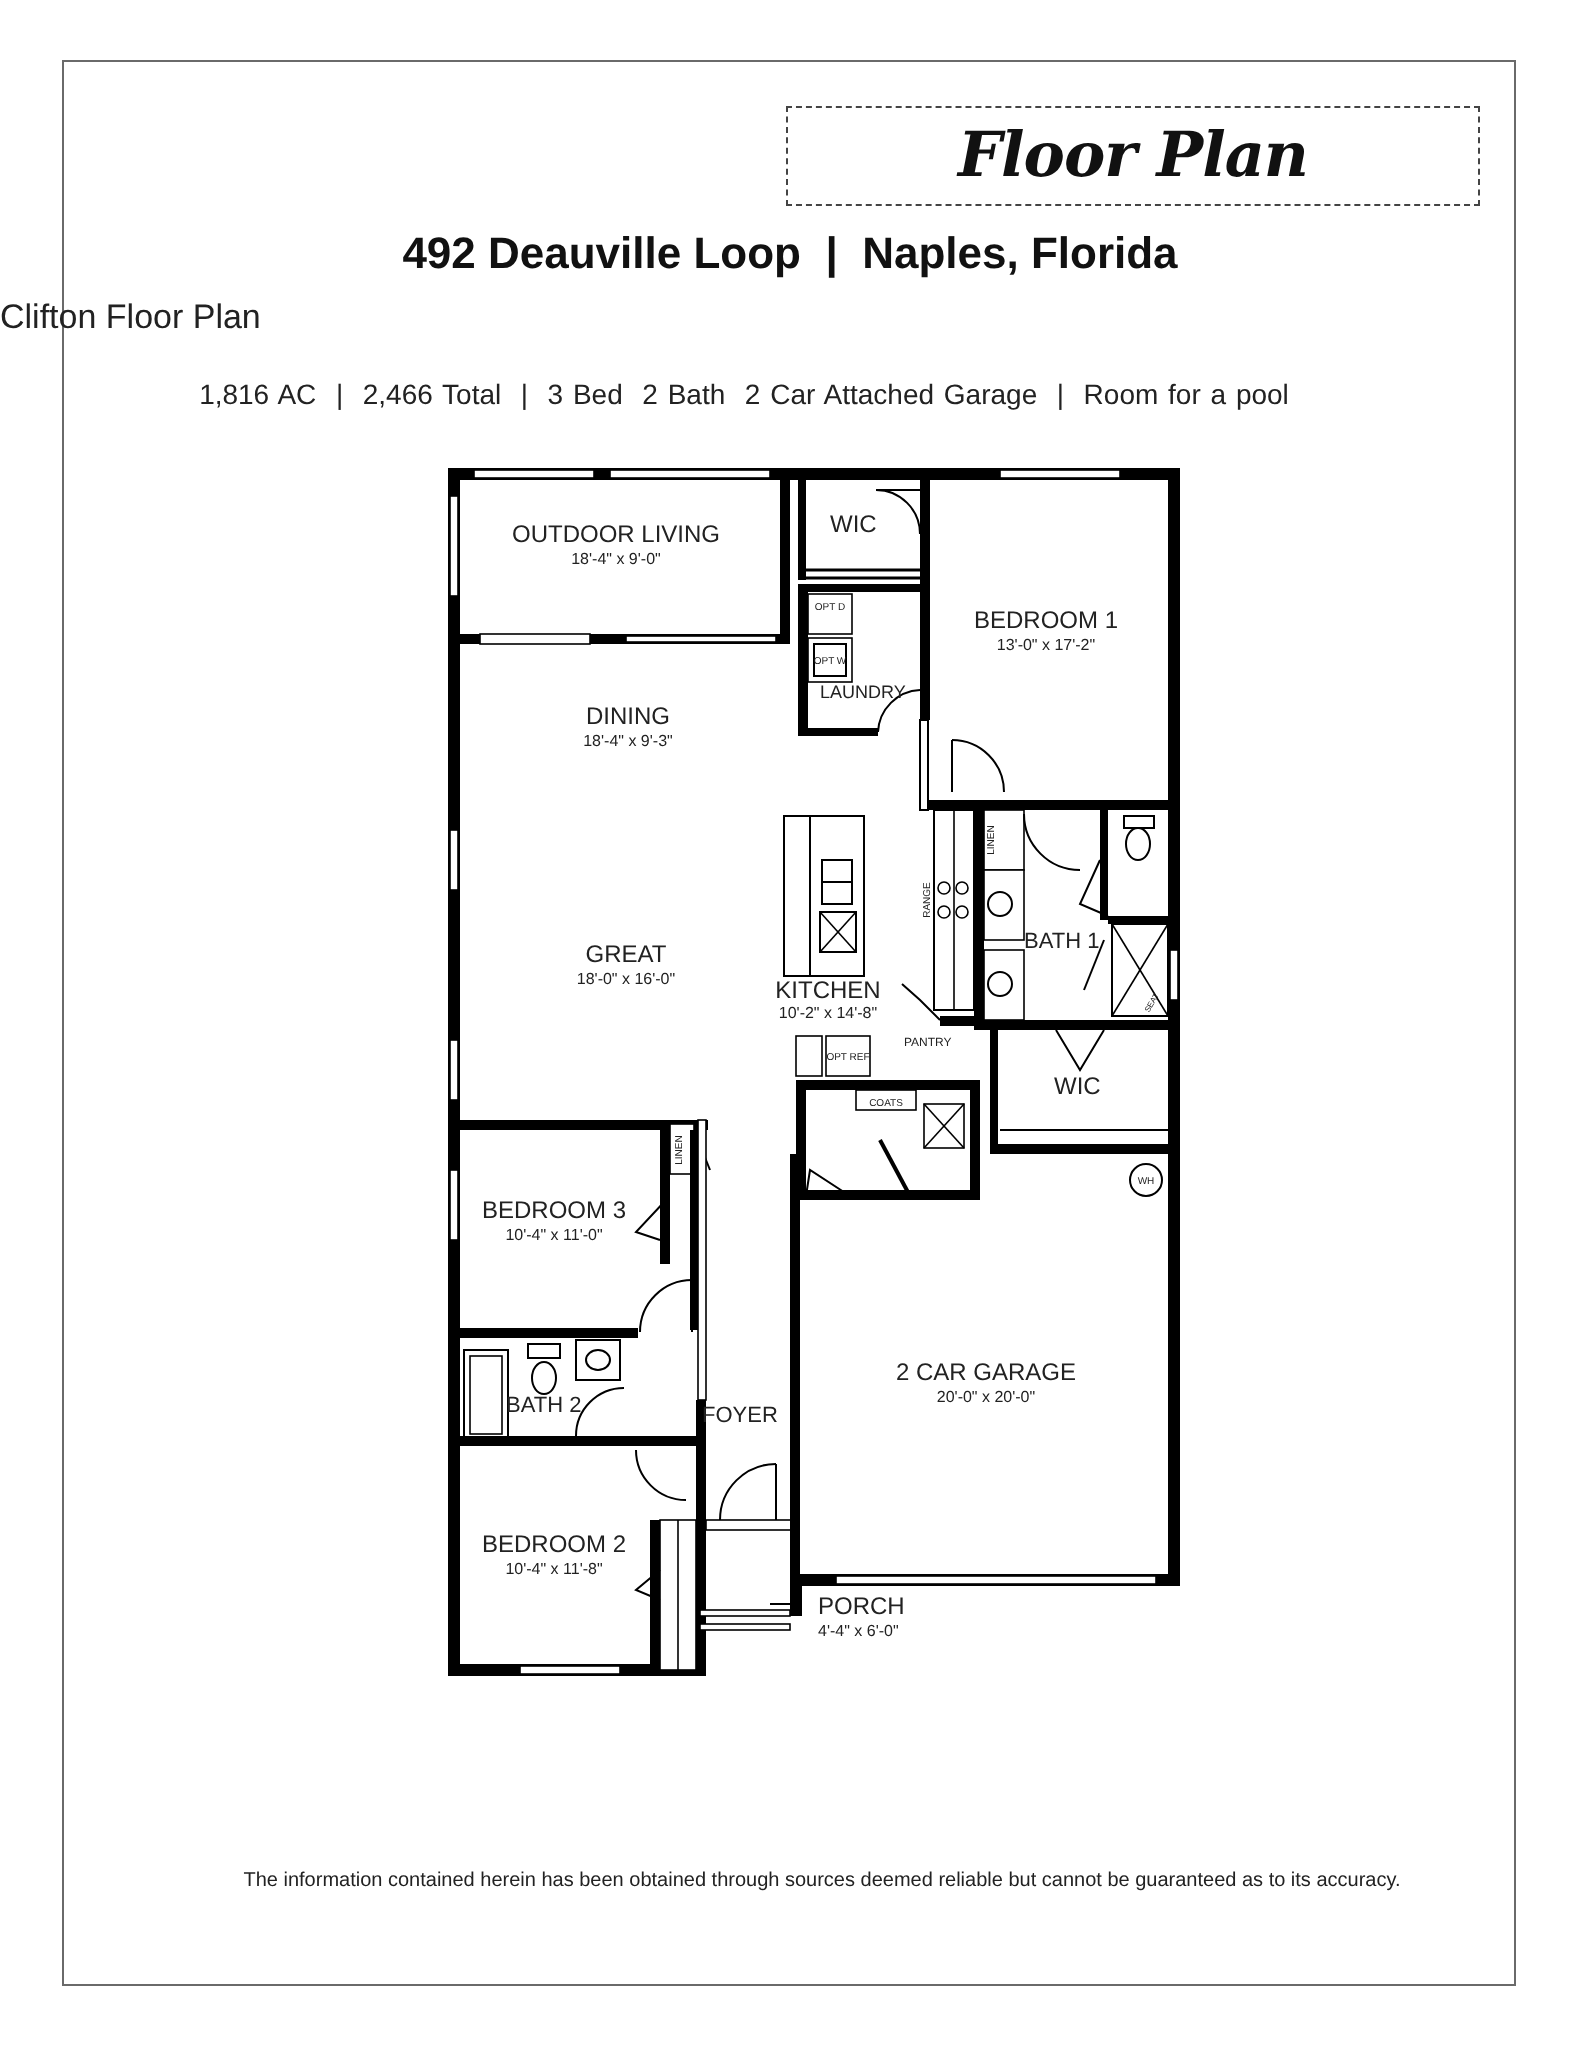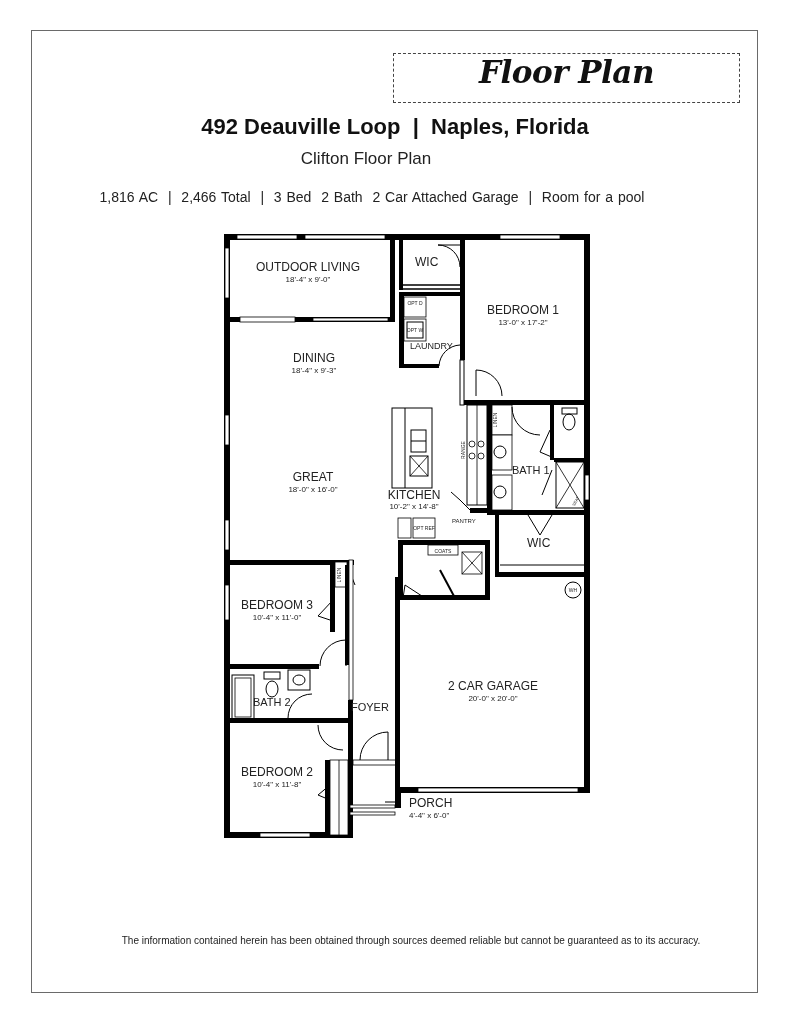--- a/index.html
+++ b/index.html
@@ -1,21 +1,21 @@
 <!DOCTYPE html>
 <html><head>
 <meta charset="utf-8">
 <style>
   html, body { margin: 0; padding: 0; background: #ffffff; }
   body { width: 790px; height: 1024px; position: relative; overflow: hidden; font-family: "Liberation Sans", sans-serif; color: #111; }
   .frame { position: absolute; left: 31px; top: 30px; width: 727px; height: 963px; border: 1px solid #6a6a6a; box-sizing: border-box; }
-  .badge { position: absolute; left: 393px; top: 53px; width: 347px; height: 50px; border: 1.5px dashed #444; box-sizing: border-box; display: flex; justify-content: center; }
+  .badge { position: absolute; left: 393px; top: 53px; width: 347px; height: 50px; border: 1.5px dashed #444; box-sizing: border-box; display: flex; align-items: center; justify-content: center; }
   .badge span { font-family: "DejaVu Serif", serif; font-style: italic; font-weight: bold; font-size: 31px; letter-spacing: -0.5px; color: #111; }
   .title { position: absolute; left: 0; width: 790px; top: 114px; text-align: center; font-size: 22px; font-weight: bold; color: #111; }
-  .subtitle { position: absolute; left: 0; width: 732px; top: 149px; text-align: center; font-size: 17px; color: #222; }
+  .subtitle { position: absolute; left: 0; width: 732px; top: 149px; font-size: 17px; color: #222; }
   .stats { position: absolute; left: 0; width: 744px; top: 189px; text-align: center; font-size: 14px; color: #222; word-spacing: 1px; }
   .plan { position: absolute; left: 0; top: 0; }
   .disclaimer { position: absolute; left: 16px; width: 790px; top: 934px; text-align: center; font-size: 10px; line-height: 13px; color: #222; }
   .room-label { font-family: "Liberation Sans", sans-serif; fill: #222; }
 </style>
 </head>
 <body>
 
 <div class="frame"></div>
 

